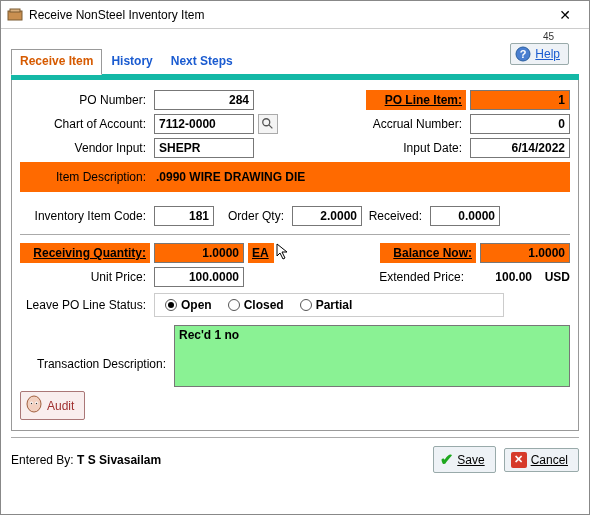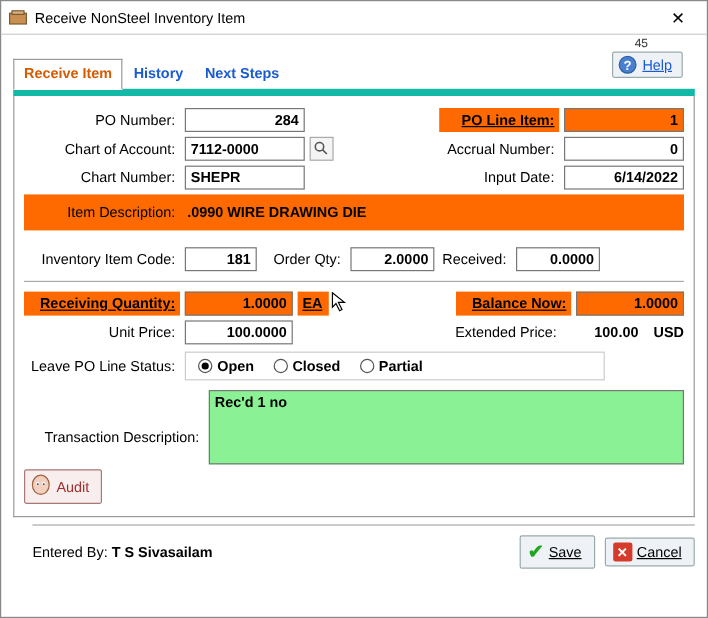--- a/index.html
+++ b/index.html
@@ -31,21 +31,21 @@
     display: flex; align-items: center; justify-content: center;
     cursor: pointer;
     font-size: 14px;
   }
   .content {
     padding: 6px 10px 8px 10px;
     position: relative;
   }
   .top-right-num {
     position: absolute;
-    top: 2px; right: 49px;
+    top: 2px; right: 35px;
     font-size: 10px;
     color: #333;
   }
   .help-btn {
     position: absolute;
     top: 14px; right: 20px;
     border: 1px solid #9aa;
     background: #eef2f6;
     padding: 2px 8px 2px 4px;
     display: flex; align-items: center;
@@ -190,21 +190,20 @@
     color: #a03030;
     cursor: pointer;
     border-radius: 2px;
   }
   .footer {
     border-top: 1px solid #aaa;
     margin-top: 6px;
     padding-top: 8px;
     display: flex;
     align-items: center;
-    margin-left: 16px;
   }
   .footer .who { flex:1; }
   .btn {
     display: inline-flex;
     align-items: center;
     gap: 4px;
     border: 1px solid #9aa;
     background: #eef2f6;
     padding: 3px 10px 3px 6px;
     margin-left: 8px;
@@ -280,21 +279,21 @@
             <circle cx="6" cy="6" r="4" fill="none" stroke="#555" stroke-width="1.5"></circle>
             <line x1="9" y1="9" x2="13" y2="13" stroke="#555" stroke-width="1.5"></line>
           </svg>
       </span>
       <span style="flex:1"></span>
       <span class="lbl" style="width:100px">Accrual Number:</span>
       <input class="inpt" style="width: 100px;" value="0">
     </div>
 
     <div class="row">
-      <span class="lbl w130">Chart Number:</span>
+      <span class="lbl w130">Vendor Input:</span>
       <input class="inpt left" style="width: 100px; font-weight: bold;" value="SHEPR">
       <span style="flex:1"></span>
       <span class="lbl" style="width:100px">Input Date:</span>
       <input class="inpt" style="width: 100px;" value="6/14/2022">
     </div>
 
     <div class="desc-row">
       <span class="lbl">Item Description:</span>
       <span class="val">.0990 WIRE DRAWING DIE</span>
     </div>

